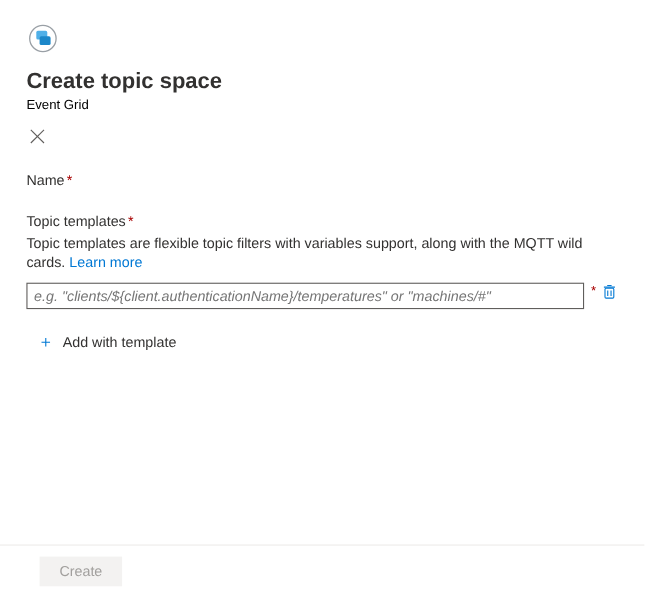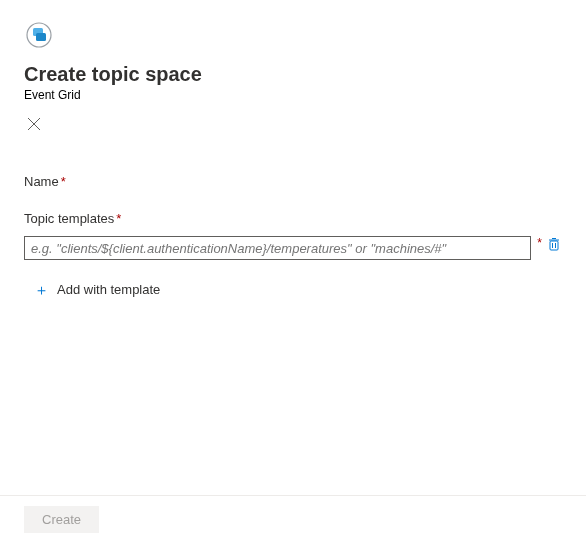--- a/index.html
+++ b/index.html
@@ -47,21 +47,21 @@
   .close-btn {
     cursor: pointer;
     color: #605e5c;
     width: 20px;
     height: 20px;
     display: flex;
     align-items: center;
     justify-content: center;
   }
   .form {
-    margin-top: 40px;
+    margin-top: 22px;
   }
   .field-label {
     font-size: 13px;
     color: #323130;
     margin-bottom: 4px;
   }
   .req { color: #a80000; margin-left: 2px; }
   .name-input-wrap {
     border: 2px solid #e81123; 
     padding: 1px;
@@ -145,21 +145,21 @@
     font-size: 15px;
     font-weight: 400;
     line-height: 1;
   }
   .footer {
     position: absolute;
     left: 0;
     right: 0;
     bottom: 0;
     border-top: 1px solid #edebe9;
-    padding: 10px 24px;
+    padding: 10px 36px;
     background: #fff;
   }
   .create-btn {
     background: #f3f2f1;
     color: #a19f9d;
     border: none;
     padding: 6px 18px;
     font-size: 13px;
     font-family: inherit;
     cursor: default;
@@ -197,20 +197,23 @@
 
   <div class="form">
 
     <div class="field-label">
       <span>Name</span><span class="req">*</span>
     </div>
 
     <div class="section">
       <div class="field-label">
         <span>Topic templates</span><span class="req">*</span>
+      </div>
+      <div class="desc">
+        <span>Topic templates are flexible topic filters with variables support, along with the MQTT wild cards. </span><span class="link">Learn more</span>
       </div>
 
       <div class="template-row">
         <input class="template-input" placeholder="e.g. &quot;clients/${client.authenticationName}/temperatures&quot; or &quot;machines/#&quot;" style="">
         <span class="tiny-req">*</span>
         <div class="del-btn">
           <svg width="14" height="14" viewBox="0 0 14 14">
             <rect x="3" y="4" width="8" height="9" rx="1" fill="none" stroke="#0078d4" stroke-width="1"></rect>
             <line x1="2" y1="3" x2="12" y2="3" stroke="#0078d4" stroke-width="1"></line>
             <line x1="5.5" y1="6" x2="5.5" y2="11" stroke="#0078d4" stroke-width="1"></line>

